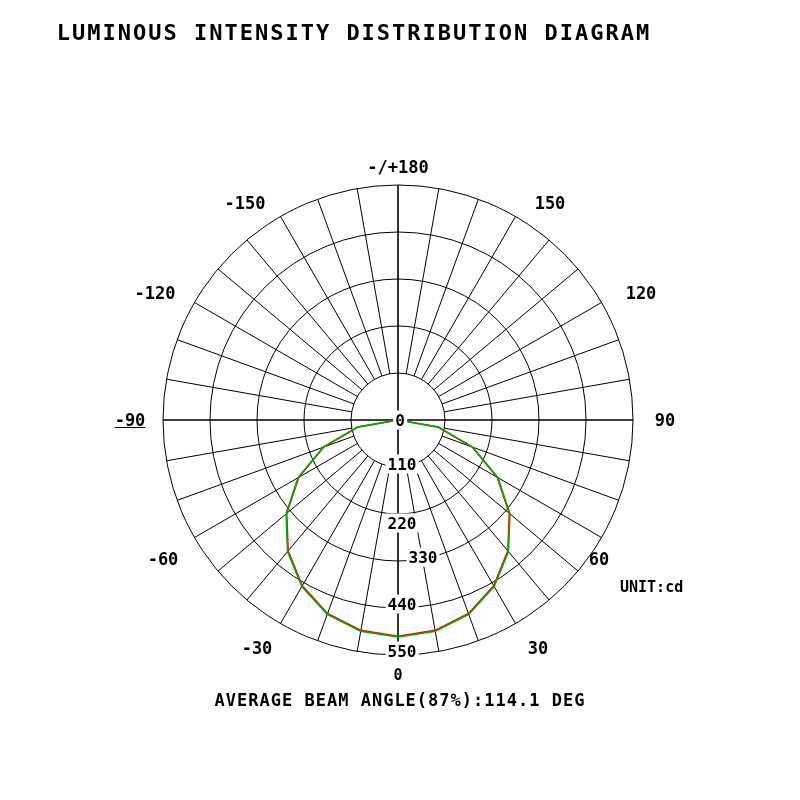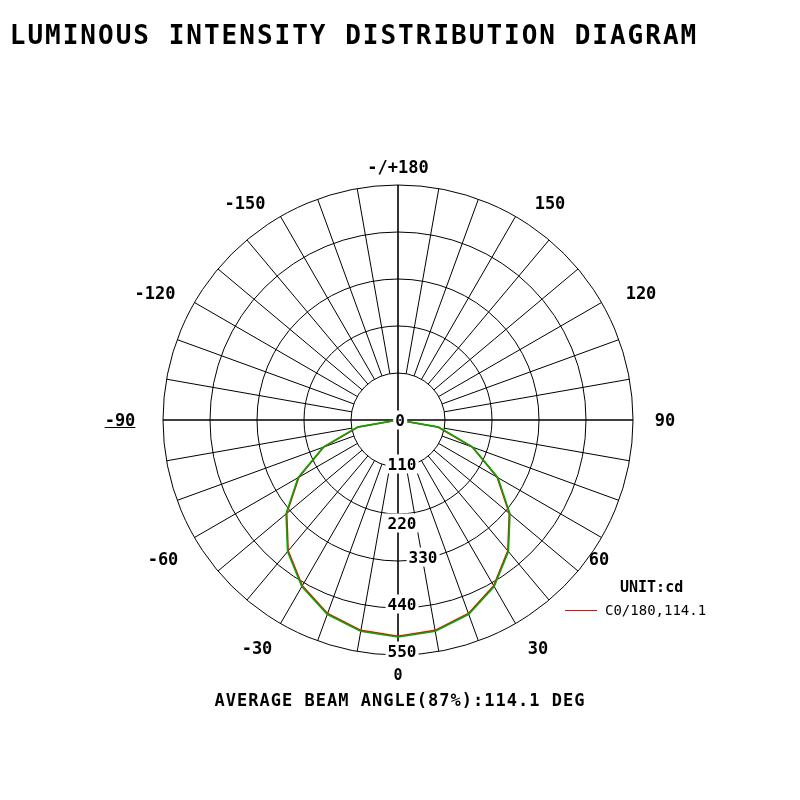--- a/index.html
+++ b/index.html
@@ -15,21 +15,21 @@
     color: #000000;
     overflow: hidden;
   }
   #chart-title {
     position: absolute;
     top: 20px;
     left: 0;
     width: 708px;
     text-align: center;
     font-family: "DejaVu Sans Mono", monospace;
-    font-size: 26px;
+    font-size: 22px;
     font-weight: bold;
     letter-spacing: 2px;
     white-space: pre;
   }
   #polar-wrap {
     position: absolute;
     left: 0;
     top: 0;
     width: 780px;
     height: 800px;
@@ -158,38 +158,34 @@
       <path d="M398.00 420.00 L437.97 427.05 L472.28 447.04 L497.17 477.25 L509.29 513.38 L507.86 550.92 L493.71 585.77 L468.44 613.53 L435.10 630.39 L398.00 636.20 L360.90 630.39 L327.56 613.53 L302.29 585.77 L288.14 550.92 L286.71 513.38 L298.83 477.25 L323.72 447.04 L358.03 427.05 L398.00 420.00" fill="none" stroke="#ff0000" stroke-width="1.6"></path>
       <path d="M398.00 420.00 L438.40 427.12 L472.68 447.18 L497.91 477.68 L509.94 513.93 L508.41 551.58 L494.14 586.51 L468.73 614.33 L435.25 631.23 L398.00 637.05 L360.75 631.23 L327.27 614.33 L301.86 586.51 L287.59 551.58 L286.06 513.93 L298.09 477.68 L323.32 447.18 L357.60 427.12 L398.00 420.00" fill="none" stroke="#00aa00" stroke-width="1.6"></path>
     </svg>
 
   
   <div class="axis-label" style="left:398px; top:167px;">-/+180</div>
   <div class="axis-label" style="left:245px; top:203px;">-150</div>
   <div class="axis-label" style="left:550px; top:203px;">150</div>
   <div class="axis-label" style="left:155px; top:293px;">-120</div>
   <div class="axis-label" style="left:641px; top:293px;">120</div>
-  <div class="axis-label" style="left:120px; top:420px;text-decoration:underline;">-90</div>
+  <div class="axis-label" style="left:130px; top:420px;text-decoration:underline;">-90</div>
   <div class="axis-label" style="left:665px; top:420px;">90</div>
   <div class="axis-label" style="left:163px; top:559px;text-align:center;">-60</div>
   <div class="axis-label" style="left:599px; top:559px;">60</div>
   <div class="axis-label" style="left:257px; top:648px;">-30</div>
   <div class="axis-label" style="left:538px; top:648px;">30</div>
 
   
   <div class="ring-label" style="left:400px; top:420px;">0</div>
   <div class="ring-label" style="left:402px; top:464px;">110</div>
   <div class="ring-label" style="left:402px; top:511px;margin-top:12px;">220</div>
   <div class="ring-label" style="left:423px; top:557px;">330</div>
   <div class="ring-label" style="left:402px; top:604px;">440</div>
   <div class="ring-label" style="left:402px; top:651px;">550</div>
 </div>
 
 <div id="legend">
   <div id="legend-unit">UNIT:cd</div>
-  <div class="legend-row">
-    <span class="legend-swatch" id="swatch-0" style="border-top-color: rgb(255, 0, 0);"></span>
-    <span class="legend-text">C0/180,114.1</span>
-  </div>
 </div>
 
 <div id="footer-zero">0</div>
 <div id="beam-angle">AVERAGE BEAM ANGLE(87%):114.1 DEG</div>
 
 </body></html>

